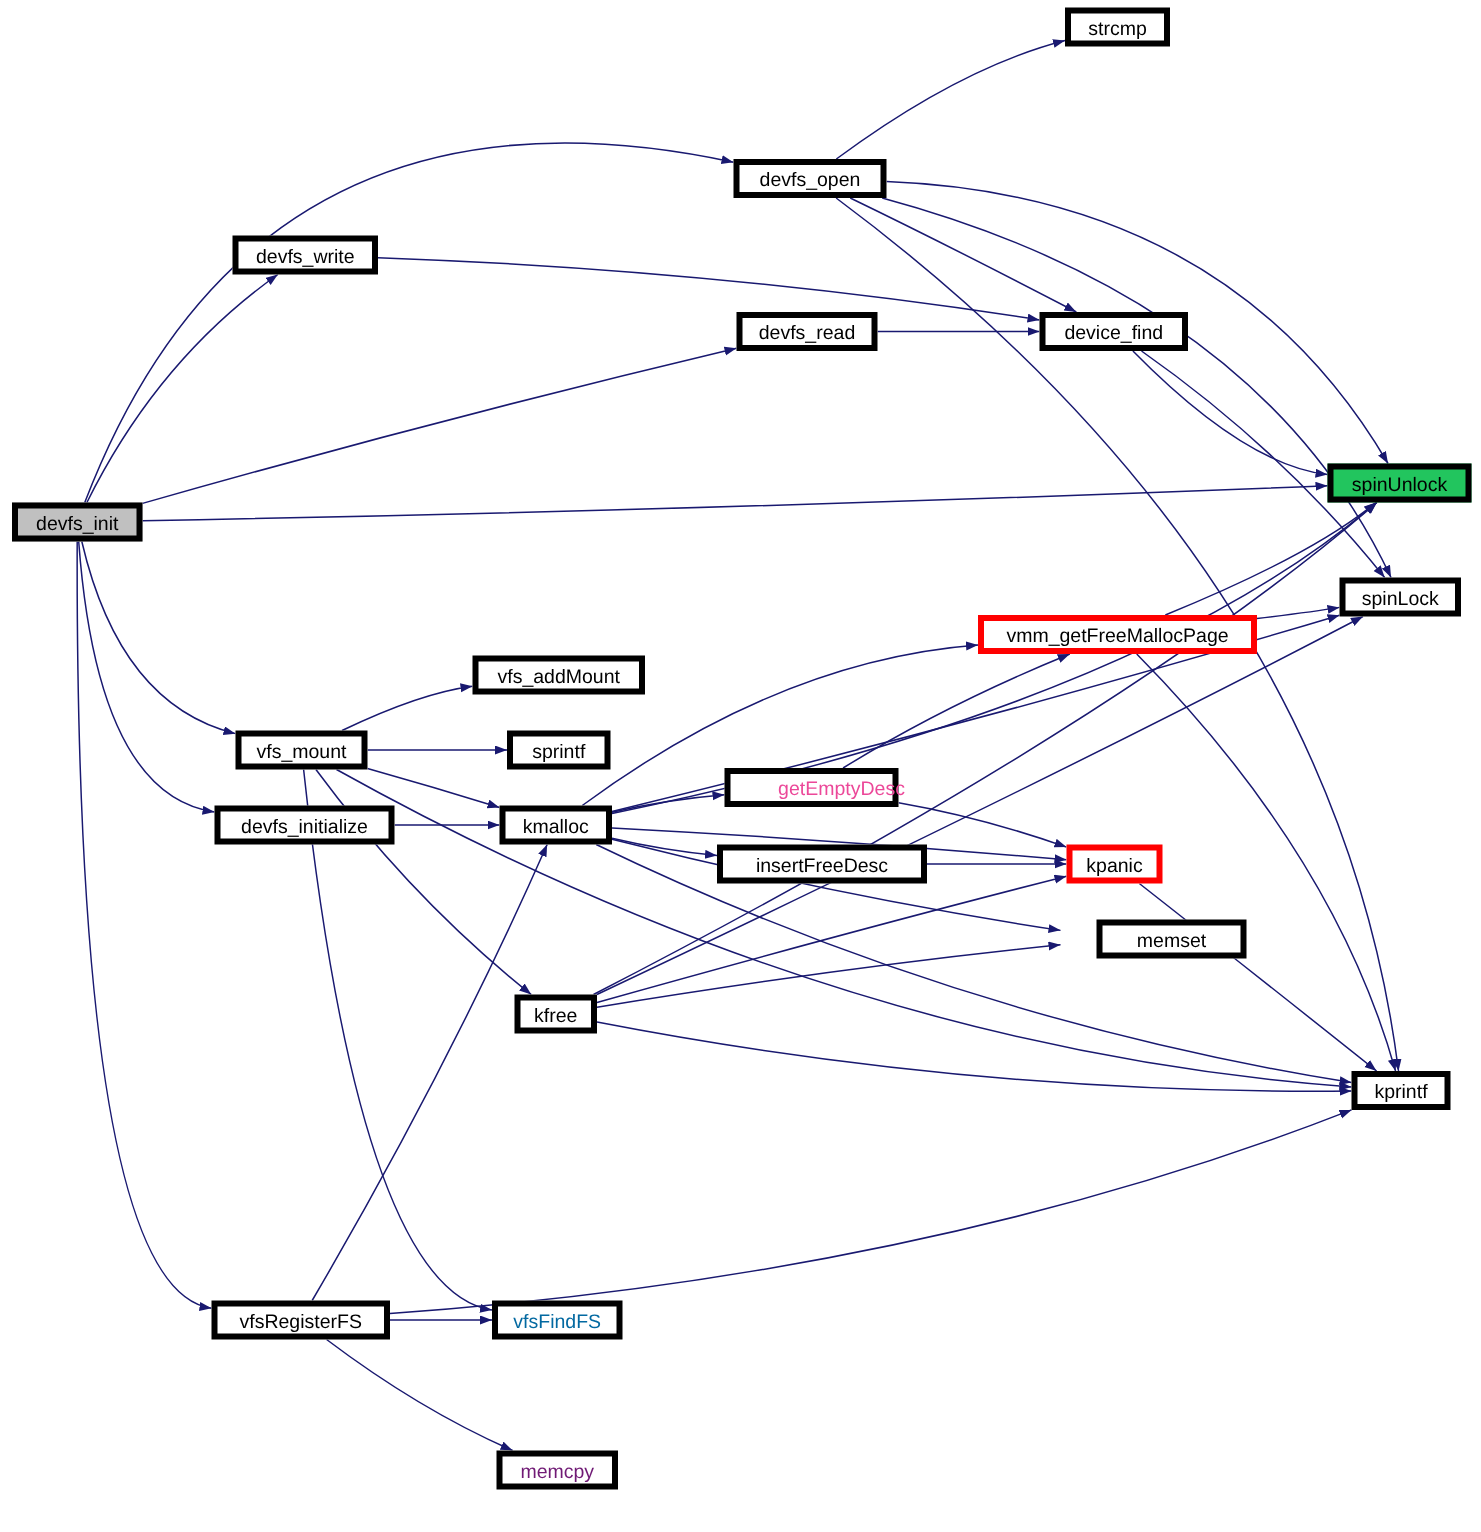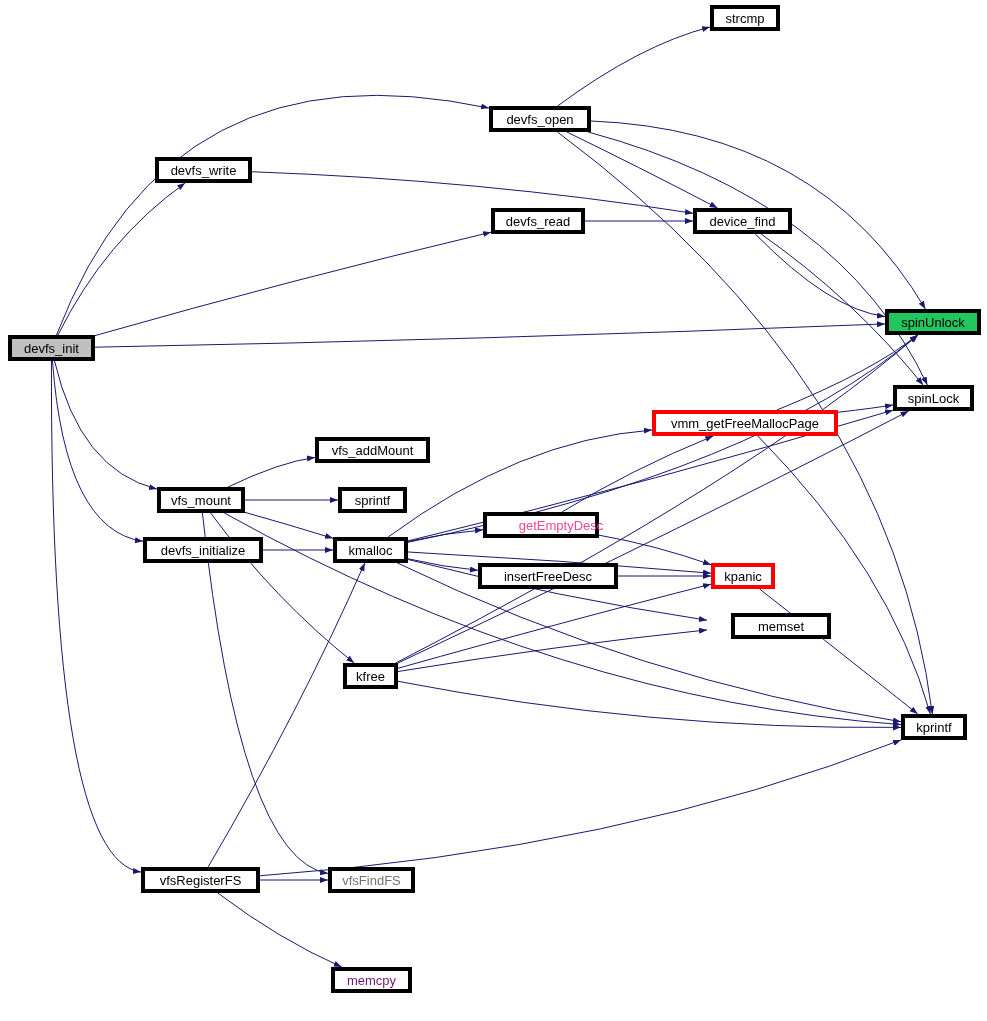--- a/index.html
+++ b/index.html
@@ -100,16 +100,16 @@
       <div class="node" style="left: 338px; top: 487px; width: 69px; height: 26px; color: rgb(0, 0, 0); background: rgb(255, 255, 255); border-color: rgb(0, 0, 0);">sprintf</div>
       <div class="node" style="left: 143px; top: 537px; width: 120px; height: 26px; color: rgb(0, 0, 0); background: rgb(255, 255, 255); border-color: rgb(0, 0, 0);">devfs_initialize</div>
       <div class="node" style="left: 333px; top: 537px; width: 75px; height: 26px; color: rgb(0, 0, 0); background: rgb(255, 255, 255); border-color: rgb(0, 0, 0);">kmalloc</div>
       <div class="node" style="left: 483px; top: 512px; width: 116px; height: 26px; color: #ec4899; background: rgb(255, 255, 255); border-color: rgb(0, 0, 0); padding-left: 40px;">getEmptyDesc</div>
       <div class="node" style="left: 478px; top: 563px; width: 140px; height: 26px; color: rgb(0, 0, 0); background: rgb(255, 255, 255); border-color: rgb(0, 0, 0);">insertFreeDesc</div>
       <div class="node red" style="left: 711px; top: 563px; width: 64px; height: 26px; color: rgb(0, 0, 0); background: rgb(255, 255, 255); border-color: rgb(255, 0, 0);">kpanic</div>
       <div class="node" style="left: 707px; top: 613px; width: 100px; height: 26px; color: rgb(0, 0, 0); background: rgb(255, 255, 255); border-color: rgb(0, 0, 0); margin-left: 24px;">memset</div>
       <div class="node" style="left: 343px; top: 663px; width: 55px; height: 26px; color: rgb(0, 0, 0); background: rgb(255, 255, 255); border-color: rgb(0, 0, 0);">kfree</div>
       <div class="node" style="left: 901px; top: 714px; width: 66px; height: 26px; color: rgb(0, 0, 0); background: rgb(255, 255, 255); border-color: rgb(0, 0, 0);">kprintf</div>
       <div class="node" style="left: 141px; top: 867px; width: 119px; height: 26px; color: rgb(0, 0, 0); background: rgb(255, 255, 255); border-color: rgb(0, 0, 0);">vfsRegisterFS</div>
-      <div class="node" style="left: 328px; top: 867px; width: 87px; height: 26px; color: #737373; background: rgb(255, 255, 255); border-color: rgb(0, 0, 0);">vfsFindFS</div>
+      <div class="node" style="left: 328px; top: 867px; width: 87px; height: 26px; color: #0369a1; background: rgb(255, 255, 255); border-color: rgb(0, 0, 0);">vfsFindFS</div>
       <div class="node" style="left: 331px; top: 967px; width: 81px; height: 26px; color: #701a75; background: rgb(255, 255, 255); border-color: rgb(0, 0, 0);">memcpy</div>
     </div>
 </div>
 
 </body></html>

